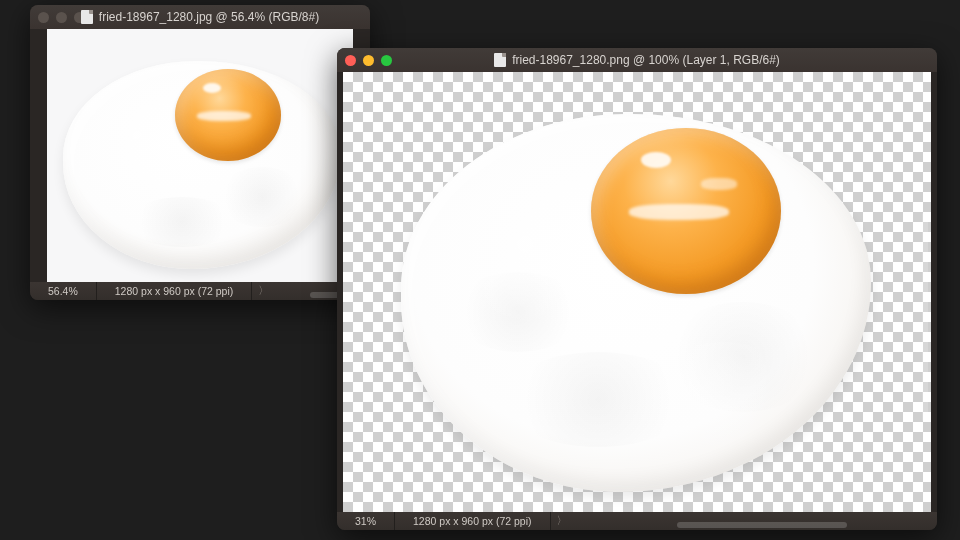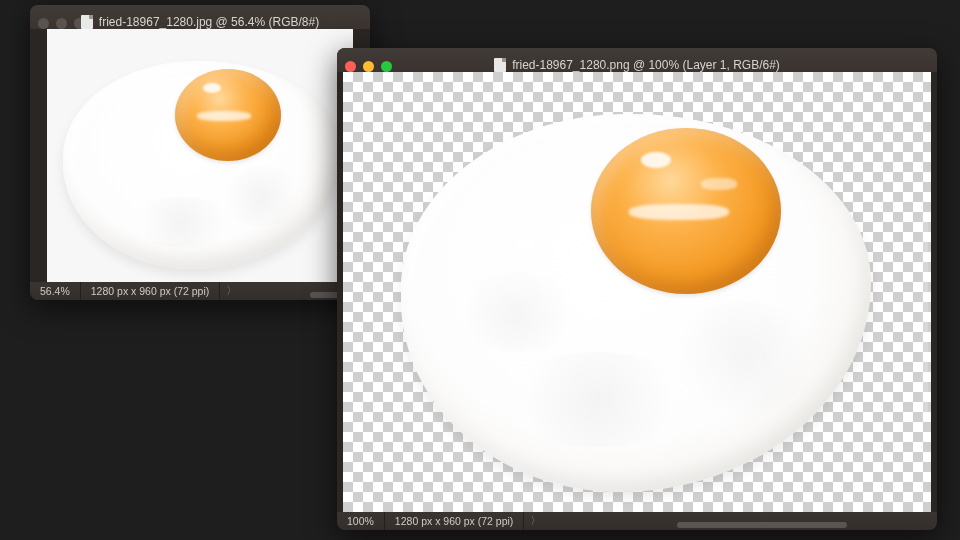--- a/index.html
+++ b/index.html
@@ -1,35 +1,35 @@
 <!DOCTYPE html>
 <html><head>
 <meta charset="utf-8">
 <style>
   html,body{margin:0;padding:0;width:960px;height:540px;background:#1e1e1e;font-family:"Helvetica Neue",Arial,sans-serif;overflow:hidden;}
   .window{position:absolute;border-radius:8px;overflow:hidden;box-shadow:0 8px 30px rgba(0,0,0,0.6);background:#2a2624;}
-  .titlebar{height:24px;background:linear-gradient(#413b38,#3a3330);display:flex;align-items:flex-end;padding:0 8px;color:#d8d4d0;font-size:12px;position:relative;}
+  .titlebar{height:24px;background:linear-gradient(#413b38,#3a3330);display:flex;align-items:center;padding:0 8px;color:#d8d4d0;font-size:12px;position:relative;}
   .traffic{display:flex;gap:7px;align-items:center;}
   .tl{width:11px;height:11px;border-radius:50%;}
   .inactive .tl{background:#5a524d;}
   .active .tl.red{background:#ff5f57;}
   .active .tl.yel{background:#febc2e;}
   .active .tl.grn{background:#28c840;}
   .titlecenter{position:absolute;left:0;right:0;display:flex;justify-content:center;align-items:center;gap:6px;pointer-events:none;}
   .titlecenter span{pointer-events:none;}
   .doc-icon{width:12px;height:14px;background:#e8e8e8;border-radius:1px;position:relative;}
   .doc-icon:after{content:"";position:absolute;top:0;right:0;width:4px;height:4px;background:#9a938e;border-bottom-left-radius:1px;}
   .canvas{position:relative;background:#fff;}
   .checker{background-color:#fff;
     background-image:
       linear-gradient(45deg,#cfcfcf 25%,transparent 25%,transparent 75%,#cfcfcf 75%),
       linear-gradient(45deg,#cfcfcf 25%,transparent 25%,transparent 75%,#cfcfcf 75%);
     background-size:20px 20px;background-position:0 0,10px 10px;}
   .statusbar{height:18px;background:linear-gradient(#3b3532,#332e2b);color:#cfcac5;font-size:10.5px;display:flex;align-items:center;}
-  .st-cell{padding:0 10px;height:100%;display:flex;align-items:center;border-right:1px solid #221f1d;}
+  .st-cell{padding:0 18px;height:100%;display:flex;align-items:center;border-right:1px solid #221f1d;}
   .st-chevron{padding:0 6px;color:#8a837d;}
   .side-scroll{position:absolute;right:3px;width:6px;background:rgba(255,255,255,0.18);border-radius:3px;}
   .h-scroll{position:absolute;bottom:2px;height:6px;background:rgba(255,255,255,0.18);border-radius:3px;}
 
   
   .egg{position:absolute;}
   .white{position:absolute;background:radial-gradient(ellipse at 45% 40%, #ffffff 0%, #fdfdfd 55%, #f1ece6 88%);border-radius:52% 55% 58% 50% / 50% 48% 60% 55%;box-shadow:inset -6px -10px 18px rgba(0,0,0,0.06), inset 8px 6px 20px rgba(255,255,255,0.8), 0 6px 12px rgba(0,0,0,0.08);}
   .crust{position:absolute;border-radius:52% 55% 58% 50% / 50% 48% 60% 55%;}
   .crust:before{content:"";position:absolute;inset:-4px;border-radius:inherit;background:radial-gradient(ellipse at 50% 50%, transparent 78%, rgba(214,160,98,0.55) 88%, rgba(186,116,52,0.65) 97%, transparent 100%);}
   .yolk{position:absolute;border-radius:50%;background:radial-gradient(circle at 42% 32%, #ffd89a 0%, #fdb24a 30%, #f49a24 62%, #db7f14 100%);box-shadow:inset -6px -10px 18px rgba(160,80,10,0.35), inset 6px 8px 16px rgba(255,255,255,0.35), 0 2px 4px rgba(0,0,0,0.1);}
@@ -102,19 +102,19 @@
       <div class="yolk" style="left:208px;top:36px;width:190px;height:166px;">
         <div class="hl1" style="left:50px;top:24px;width:30px;height:16px;"></div>
         <div class="hl2" style="left:38px;top:76px;width:100px;height:16px;"></div>
         <div class="hl2" style="left:110px;top:50px;width:36px;height:12px;opacity:0.7;"></div>
       </div>
     </div>
     <div class="side-scroll" style="top:140px;height:210px;"></div>
   </div>
 
   <div class="statusbar">
-    <div class="st-cell">100%</div>
+    <div class="st-cell">31%</div>
     <div class="st-cell">1280 px x 960 px (72 ppi)</div>
     <div class="st-chevron">〉</div>
     <div style="flex:1"></div>
   </div>
   <div class="h-scroll" style="left:340px;width:170px;bottom:2px;"></div>
 </div>
 
 </body></html>

